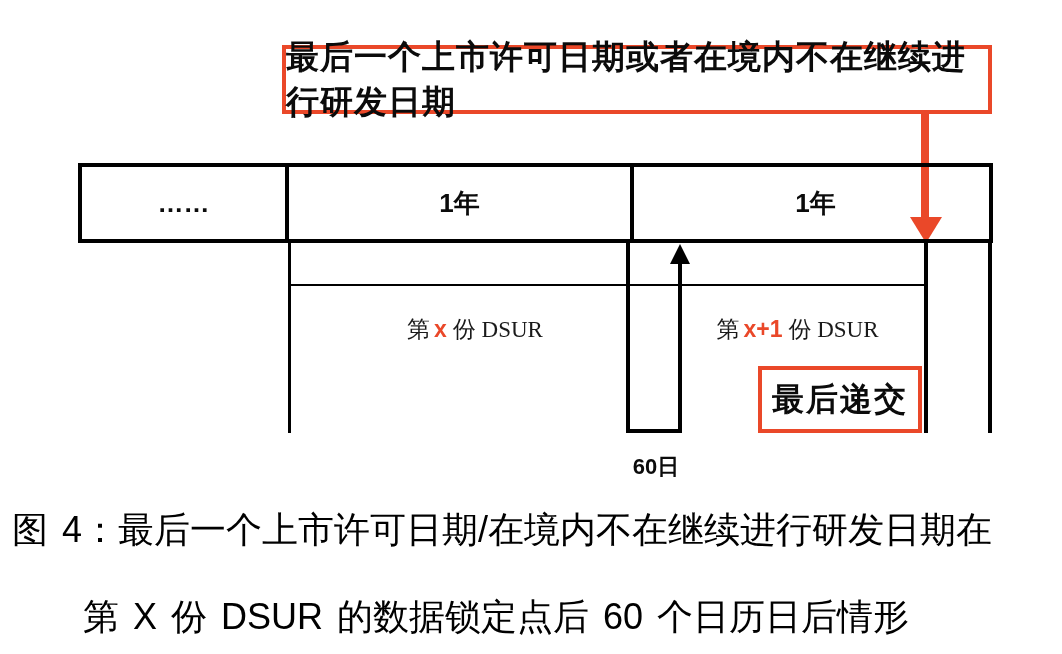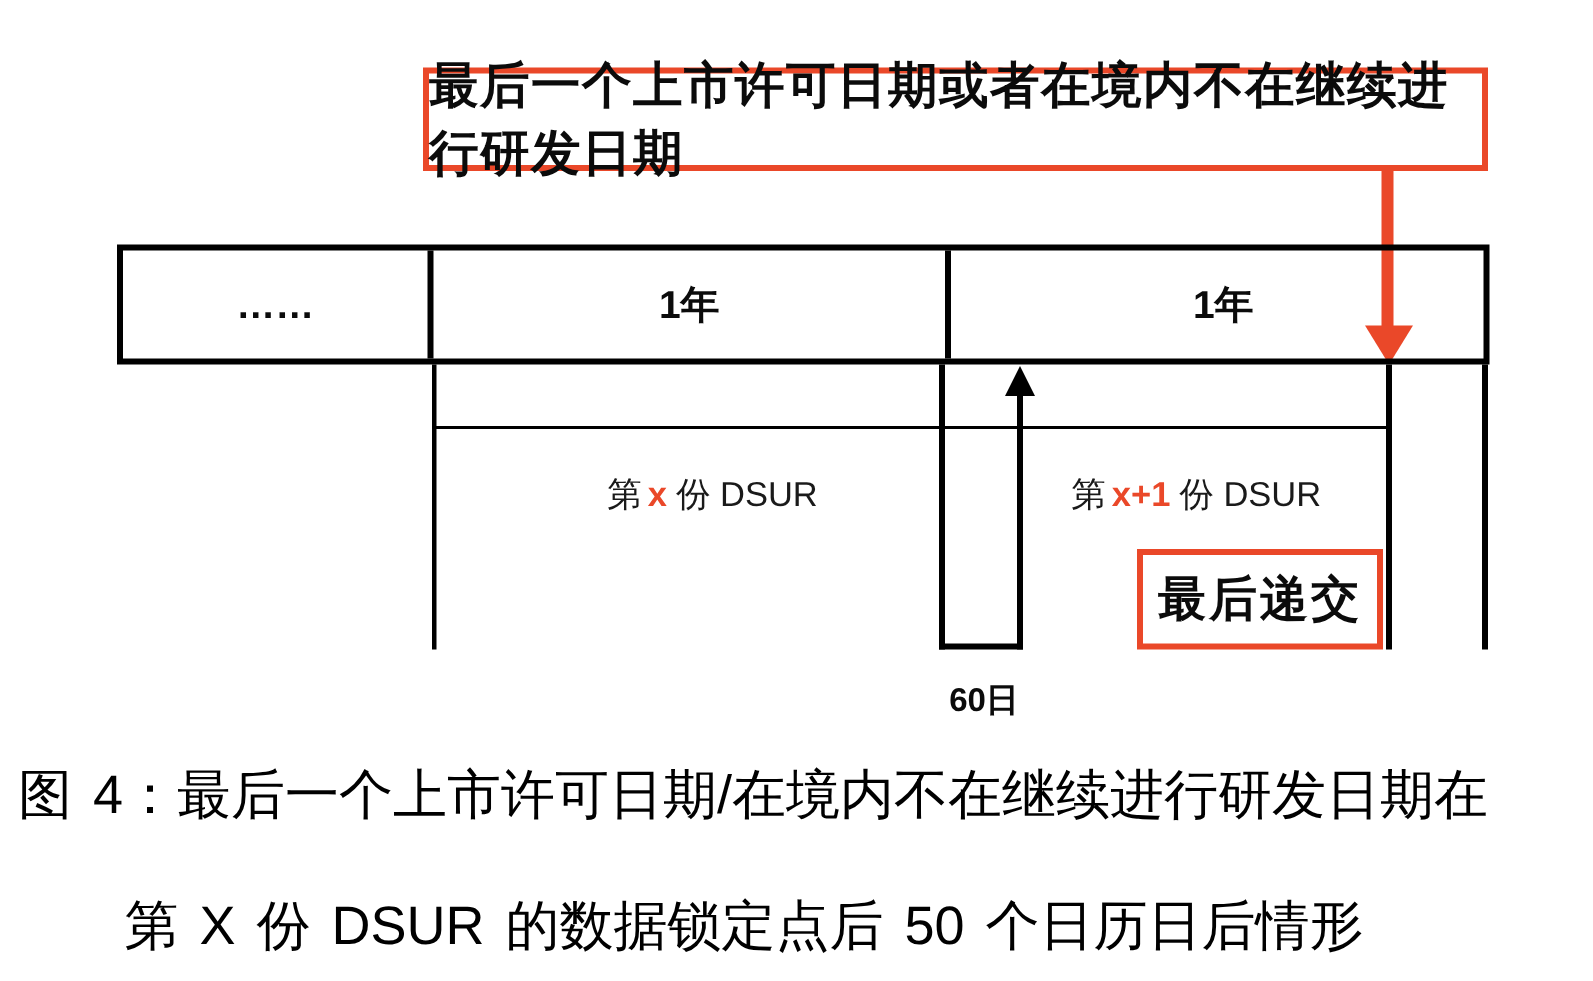--- a/index.html
+++ b/index.html
@@ -52,21 +52,21 @@
   }
 
   
   .dsur-label{
     top:315px;height:28px;display:flex;align-items:center;justify-content:center;
     font-size:23px;color:#1a1a1a;white-space:nowrap;
   }
   .dsur-x{left:360px;width:230px;}
   .dsur-x1{left:685px;width:225px;}
   .dsur-label .hl{color:var(--accent);font-weight:bold;margin:0 4px;}
-  .dsur-label .sfx{margin-left:2px;}
+  .dsur-label .sfx{margin-left:2px;font-family:Liberation Serif, serif;}
 
   
   .final-box{
     left:758px;top:366px;width:164px;height:67px;
     border:4px solid var(--accent);
     display:flex;align-items:center;justify-content:center;
     font-size:32px;font-weight:bold;color:#0b0b0b;letter-spacing:2px;
   }
 
   .duration{
@@ -128,15 +128,15 @@
     <span class="sfx">份 DSUR</span>
   </div>
 
   <div class="abs final-box">
     <span>最后递交</span>
   </div>
 
   <div class="abs duration">60日</div>
 
   <div class="abs caption cap1">图 4：最后一个上市许可日期/在境内不在继续进行研发日期在</div>
-  <div class="abs caption cap2">第 X 份 DSUR 的数据锁定点后 50 个日历日后情形</div>
+  <div class="abs caption cap2">第 X 份 DSUR 的数据锁定点后 60 个日历日后情形</div>
 
 </div>
 
 </body></html>

